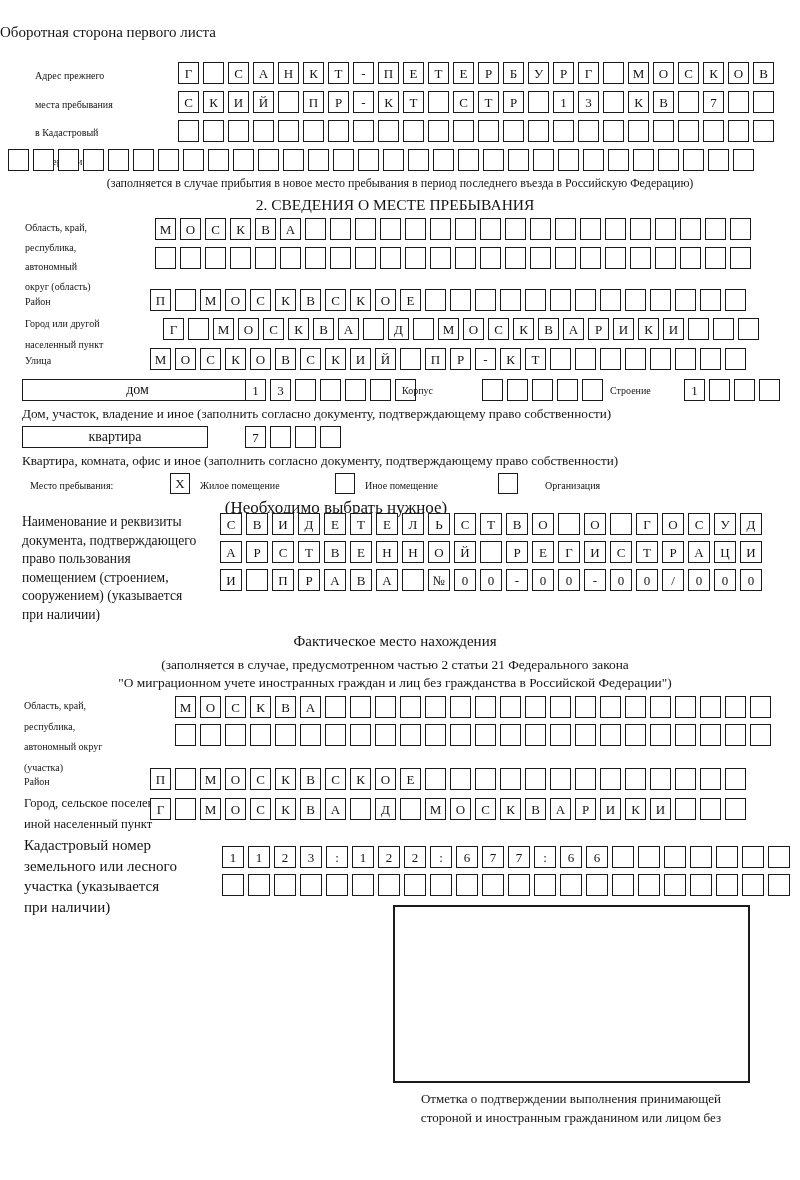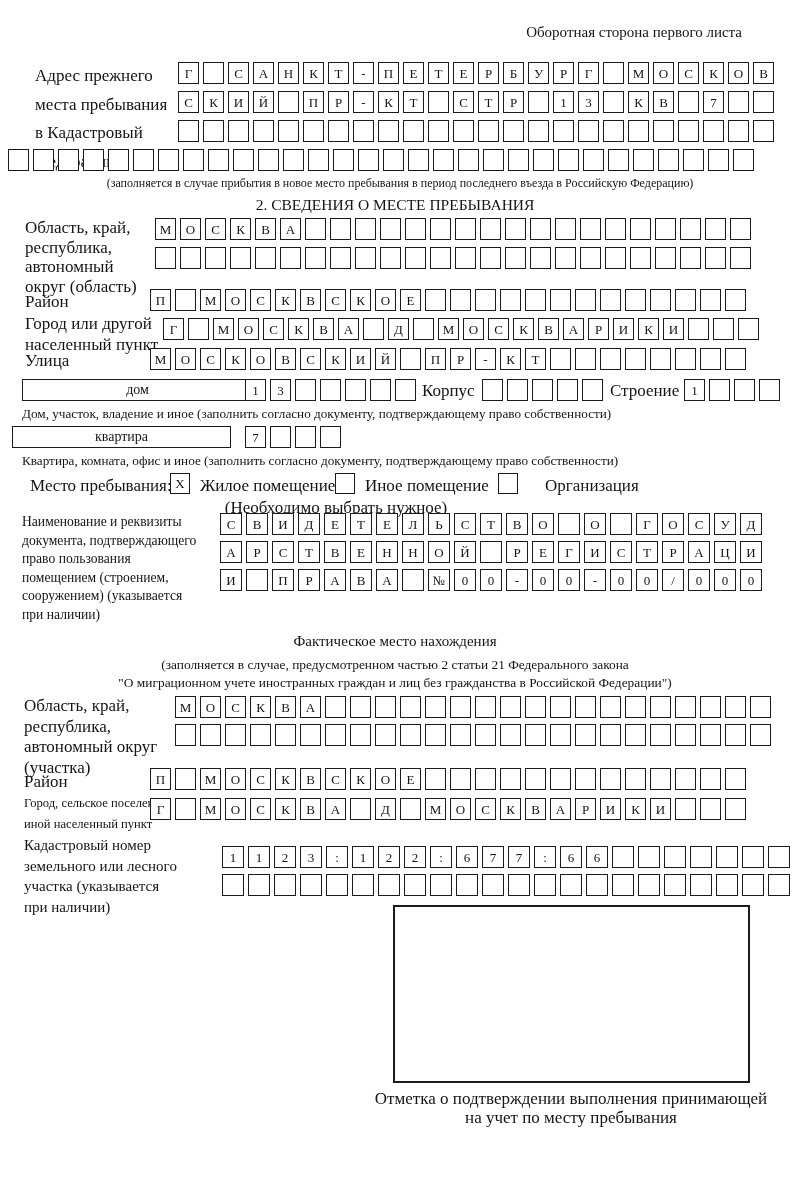--- a/index.html
+++ b/index.html
@@ -2,21 +2,21 @@
 <html><head>
 <meta charset="utf-8">
 <style>
   html,body{margin:0;padding:0}
   body{
     width:800px;height:1180px;background:#ffffff;position:relative;
     font-family:"Liberation Serif", serif;color:#141414;overflow:hidden;
   }
   .abs{position:absolute}
   .lines span{display:block}
-  .lbl{font-size:17px;line-height:19.5px;white-space:nowrap}
+  .lbl{font-size:10px;line-height:19.5px;white-space:nowrap}
   .boxrow{display:flex;gap:4px}
   .cbox{
     box-sizing:border-box;width:21px;height:22px;flex:0 0 auto;
     border:1.7px solid #1b1b1b;background:#fff;
     display:flex;align-items:center;justify-content:center;
     font-size:13px;line-height:1;
   }
   .boxrow.wide .cbox{width:22px}
   .widebox{
     box-sizing:border-box;border:1.7px solid #1b1b1b;height:22px;
@@ -27,21 +27,21 @@
     display:flex;align-items:center;justify-content:center;font-size:13px;
   }
   .note{font-size:12px;white-space:nowrap}
   .title{font-size:15.5px;font-weight:normal;white-space:nowrap}
   .center{text-align:center}
   .stampbox{box-sizing:border-box;border:2px solid #1b1b1b;background:#fff}
 </style>
 </head>
 <body>
 
-<div class="abs" style="left:0;top:24px;width:742px;text-align:right;font-size:15px">Оборотная сторона первого листа</div>
+<div class="abs" style="left:0;top:24px;width:742px;font-size:15px">Оборотная сторона первого листа</div>
 
 <div class="abs lbl lines" style="left:35px;top:62px;line-height:28.5px">
   <span>Адрес прежнего</span>
   <span>места пребывания</span>
   <span>в Кадастровый</span>
   <span>Федерации</span>
 </div>
 <div class="abs boxrow" style="left:178px;top:62px">
     <span class="cbox">Г</span>
     <span class="cbox"></span>
@@ -305,38 +305,38 @@
 <div class="abs widebox" style="left:22px;top:379px;width:231px">дом</div>
 <div class="abs boxrow" style="left:245px;top:379px">
     <span class="cbox">1</span>
     <span class="cbox">3</span>
     <span class="cbox"></span>
     <span class="cbox"></span>
     <span class="cbox"></span>
     <span class="cbox"></span>
     <span class="cbox"></span>
   </div>
-<div class="abs lbl" style="left:422px;top:381px">Корпус</div>
+<div class="abs lbl" style="left:402px;top:381px">Корпус</div>
 <div class="abs boxrow" style="left:482px;top:379px">
     <span class="cbox"></span>
     <span class="cbox"></span>
     <span class="cbox"></span>
     <span class="cbox"></span>
     <span class="cbox"></span>
   </div>
 <div class="abs lbl" style="left:610px;top:381px">Строение</div>
 <div class="abs boxrow" style="left:684px;top:379px">
     <span class="cbox">1</span>
     <span class="cbox"></span>
     <span class="cbox"></span>
     <span class="cbox"></span>
   </div>
 <div class="abs note" style="left:22px;top:406px;font-size:13.2px">Дом, участок, владение и иное (заполнить согласно документу, подтверждающему право собственности)</div>
 
-<div class="abs widebox" style="left:12px;top:426px;width:219px">квартира</div>
+<div class="abs widebox" style="left:22px;top:426px;width:186px">квартира</div>
 <div class="abs boxrow" style="left:245px;top:426px">
     <span class="cbox">7</span>
     <span class="cbox"></span>
     <span class="cbox"></span>
     <span class="cbox"></span>
   </div>
 <div class="abs note" style="left:22px;top:453px;font-size:13.2px">Квартира, комната, офис и иное (заполнить согласно документу, подтверждающему право собственности)</div>
 
 <div class="abs lbl" style="left:30px;top:476px">Место пребывания:</div>
 <div class="abs checkbox" style="left:170px;top:473px">X</div>
@@ -596,16 +596,16 @@
     <span class="cbox"></span>
     <span class="cbox"></span>
     <span class="cbox"></span>
     <span class="cbox"></span>
     <span class="cbox"></span>
     <span class="cbox"></span>
     <span class="cbox"></span>
   </div>
 
 <div class="abs stampbox" style="left:393px;top:905px;width:357px;height:178px"></div>
-<div class="abs center lines" style="left:355px;top:1089px;width:432px;font-size:17px;line-height:19px">
+<div class="abs center lines" style="left:355px;top:1089px;width:432px;font-size:13px;line-height:19px">
   <span>Отметка о подтверждении выполнения принимающей</span>
-  <span>на учет по месту пребывания</span>
+  <span>стороной и иностранным гражданином или лицом без</span>
 </div>
 
 </body></html>

